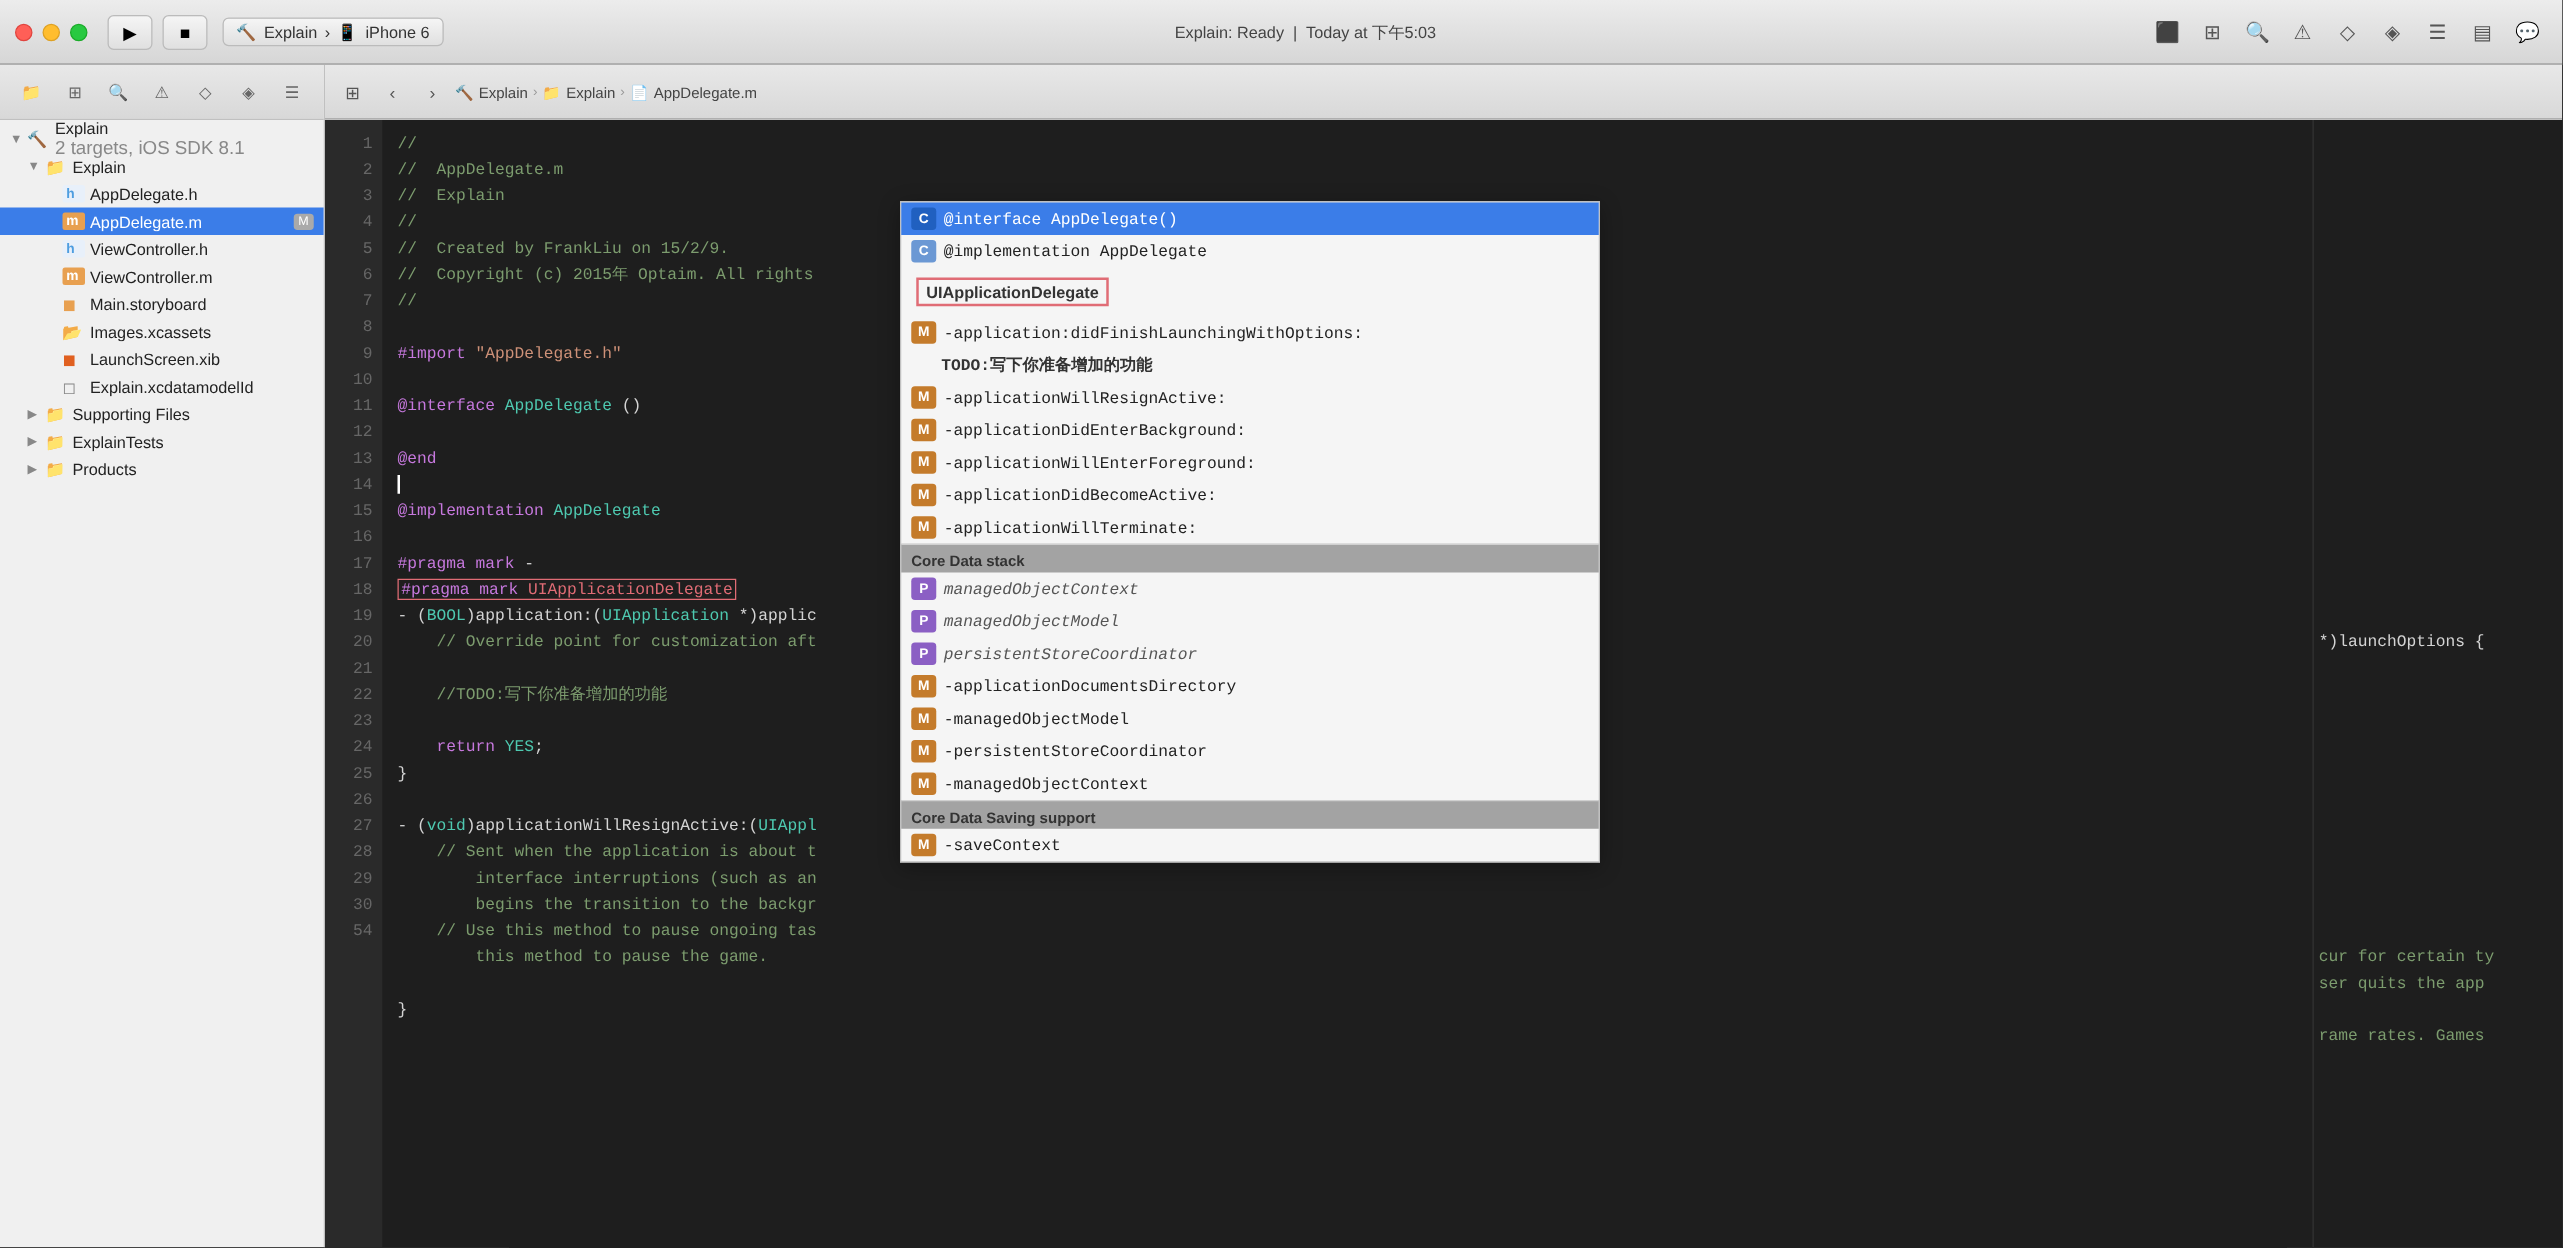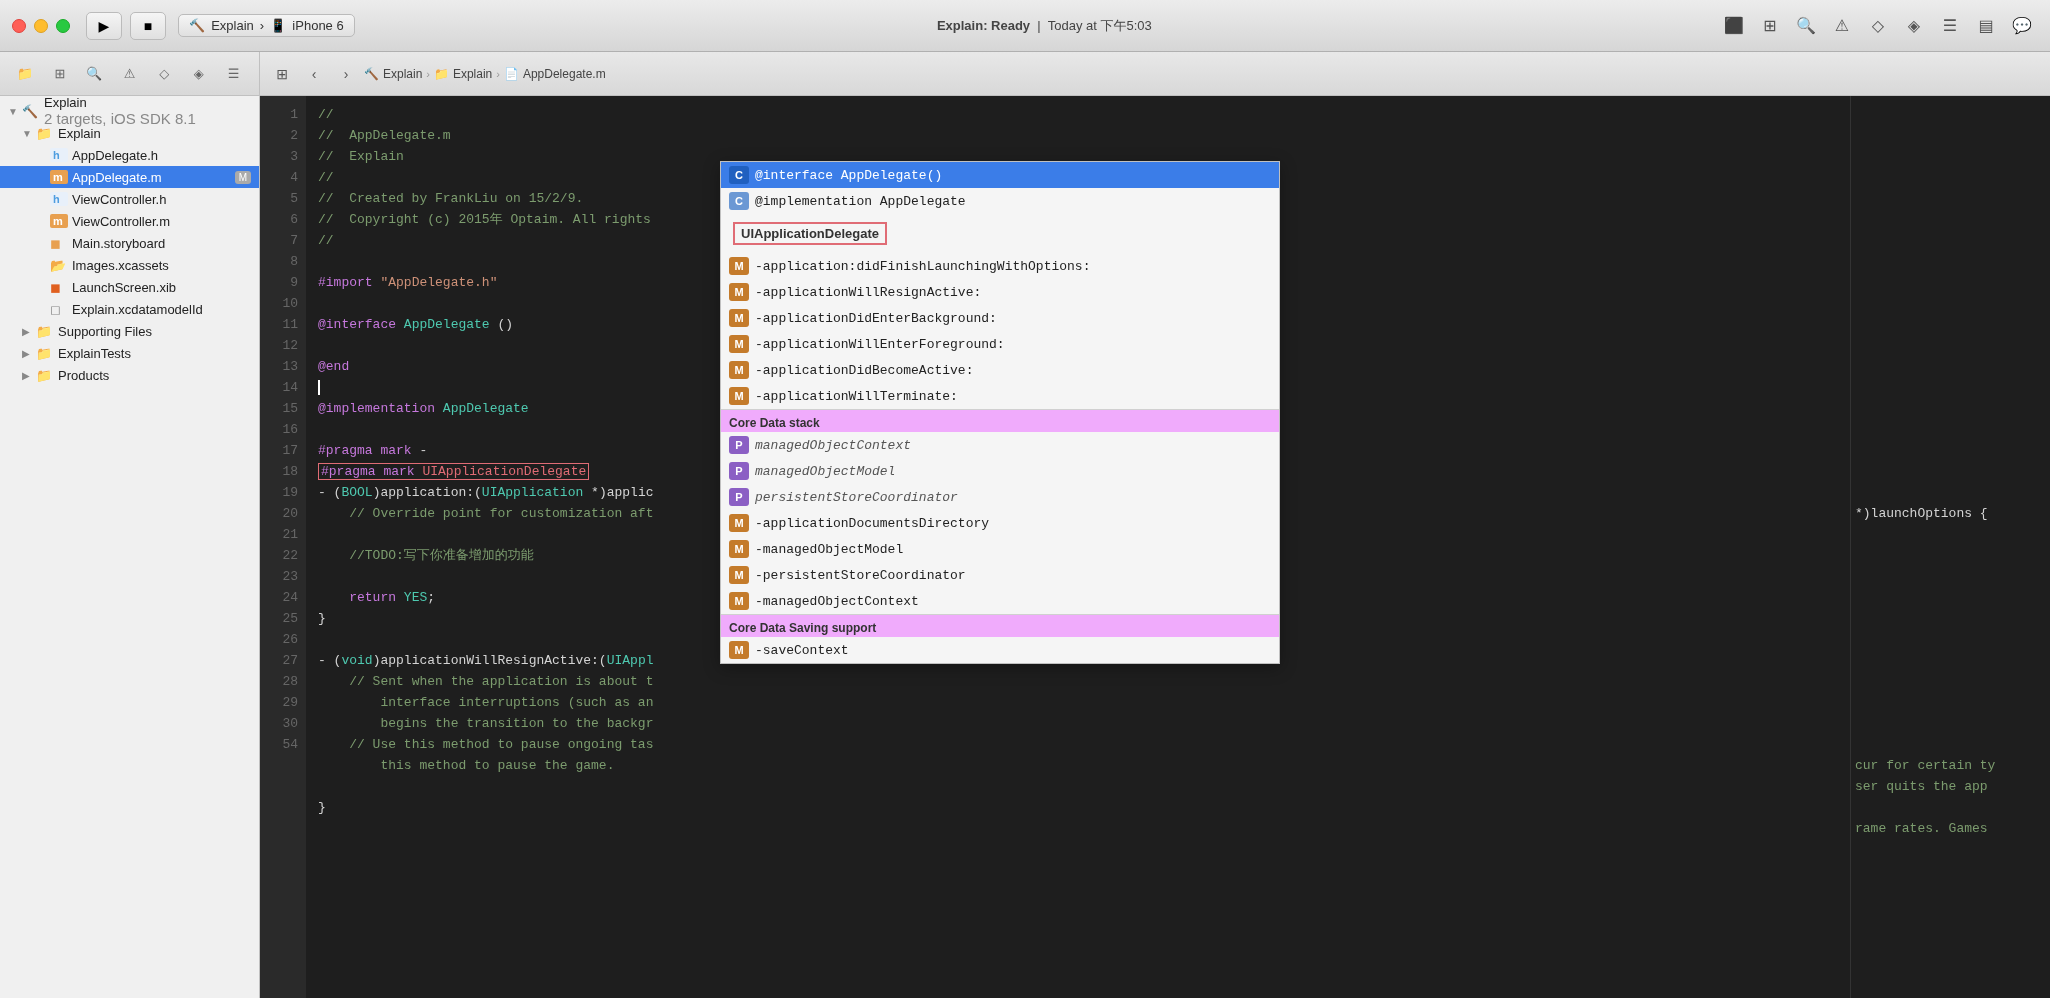--- a/index.html
+++ b/index.html
@@ -72,21 +72,21 @@
     }
 
     .title-center {
       flex: 1;
       display: flex;
       justify-content: center;
       align-items: center;
       font-size: 13px;
       color: #444;
     }
-    .title-center strong { font-weight: 700; text-align: right; }
+    .title-center strong { font-weight: 400; text-align: right; }
 
     .toolbar-right {
       display: flex;
       gap: 4px;
     }
     .toolbar-icon-btn {
       width: 32px;
       height: 28px;
       background: transparent;
       border: none;
@@ -313,21 +313,21 @@
       font-size: 13px;
       color: #222;
     }
     .ac-label.italic { font-style: italic; color: #555; }
 
     .ac-section-header {
       padding: 6px 8px 2px;
       font-size: 12px;
       font-weight: 700;
       color: #333;
-      background: #f0abfc;
+      background: #a3a3a3;
       border-top: 1px solid #d0d0d0;
     }
 
     .uidelegate-box {
       border: 2px solid #e06c75;
       margin: 4px 6px;
       padding: 2px 6px;
       display: inline-block;
       font-size: 13px;
       font-weight: 600;
@@ -629,20 +629,23 @@
         </div>
 
         <div style="padding:4px 6px;">
           <div class="uidelegate-box">UIApplicationDelegate</div>
         </div>
 
         <div class="ac-item">
           <div class="ac-type-badge badge-m">M</div>
           <span class="ac-label">-application:didFinishLaunchingWithOptions:</span>
         </div>
+        <div class="ac-item" style="padding-left:32px;">
+          <span class="ac-label" style="font-weight:700;color:#333;">TODO:写下你准备增加的功能</span>
+        </div>
         <div class="ac-item">
           <div class="ac-type-badge badge-m">M</div>
           <span class="ac-label">-applicationWillResignActive:</span>
         </div>
         <div class="ac-item">
           <div class="ac-type-badge badge-m">M</div>
           <span class="ac-label">-applicationDidEnterBackground:</span>
         </div>
         <div class="ac-item">
           <div class="ac-type-badge badge-m">M</div>

